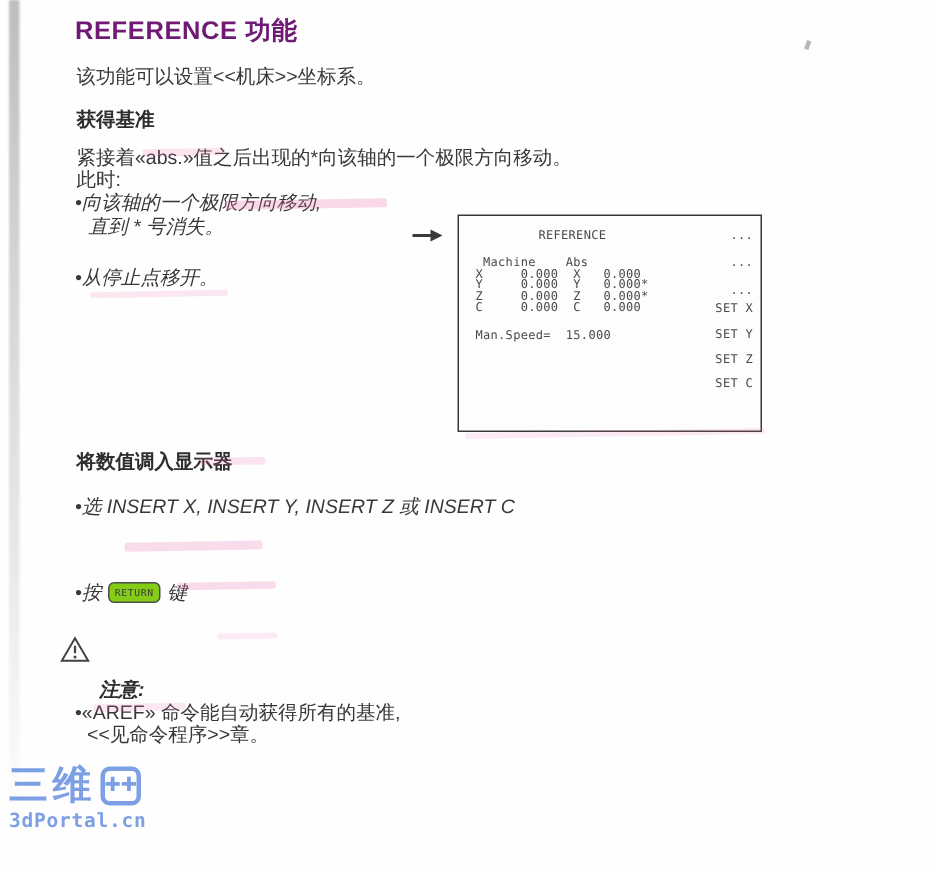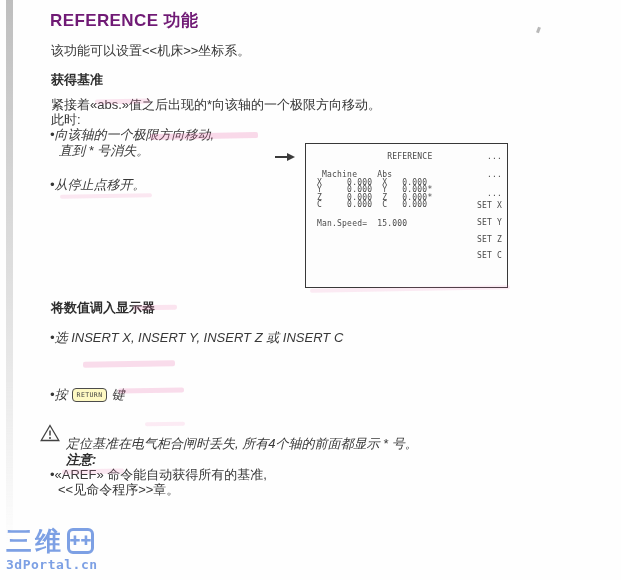--- a/index.html
+++ b/index.html
@@ -59,21 +59,21 @@
     left: 305px; top: 143px;
     width: 203px; height: 145px;
     border: 1.6px solid #383838;
     background: #fdfdfd;
     font-family: "DejaVu Sans Mono", "Liberation Mono", monospace;
     font-size: 8px;
     color: #4a4a4a;
     letter-spacing: 0.2px;
   }
   .scr-content { position: absolute; left: 6px; top: 9px; }
-  .scr-title { padding-left: 47px; line-height: 8px; margin-bottom: 10px; text-align: right; }
+  .scr-title { padding-left: 47px; line-height: 8px; margin-bottom: 10px; }
   .scr-line { white-space: pre; line-height: 7.6px; }
   .scr-speed { margin-top: 11px; }
   .softkey {
     position: absolute;
     right: 5px;
     text-align: right;
     line-height: 8px;
     white-space: pre;
   }
   
@@ -81,27 +81,27 @@
   .keycap {
     display: inline-block;
     border: 1.2px solid #4c4c4c;
     border-radius: 4px;
     padding: 2.5px 4px 2px 4px;
     font-size: 6.5px;
     font-family: "DejaVu Sans Mono", "Liberation Mono", monospace;
     font-style: normal;
     letter-spacing: 0.4px;
     color: #3c3c3c;
-    background: #fef9c3;
+    background: #84cc16;
     text-align: right;
   }
   
   .warn-triangle { position: absolute; left: 40px; top: 424px; }
   
-  .watermark { position: absolute; left: 6px; top: 527px; color: #7da0e4; }
+  .watermark { position: absolute; left: 6px; top: 510px; color: #7da0e4; }
   .wm-brand {
     display: flex; align-items: center;
     font-size: 26px; font-weight: 700; letter-spacing: 3px;
     line-height: 28px;
     font-family: "DejaVu Sans", sans-serif;
   }
   .wm-net {
     display: inline-flex;
     align-items: center; justify-content: center;
     width: 27px; height: 26px;
@@ -174,21 +174,20 @@
     <span>键</span>
   </div>
 
   <svg class="warn-triangle" width="20" height="18" viewBox="0 0 20 18">
     <path d="M10 1.5 L18.8 16.5 L1.2 16.5 Z" fill="none" stroke="#424242" stroke-width="1.3"></path>
     <line x1="10" y1="6.5" x2="10" y2="11.5" stroke="#424242" stroke-width="1.5"></line>
     <circle cx="10" cy="14" r="1" fill="#424242"></circle>
   </svg>
 
   <p class="abs body-text ital bold" style="left:66px; top:419px; font-weight:600;margin-top:32px;">注意:</p>
-  <p class="abs body-text ital" style="left:66px; top:435px;">定位基准在电气柜合闸时丢失, 所有4个轴的前面都显示 * 号。</p>
 
   <p class="abs body-text" style="left:50px; top:466px;">•«AREF» 命令能自动获得所有的基准,</p>
   <p class="abs body-text" style="left:58px; top:481px;">&lt;&lt;见命令程序&gt;&gt;章。</p>
 
   <div class="watermark">
     <div class="wm-brand">
       <span>三维</span>
       <span class="wm-net">✚✚</span>
     </div>
     <div class="wm-site">3dPortal.cn</div>

